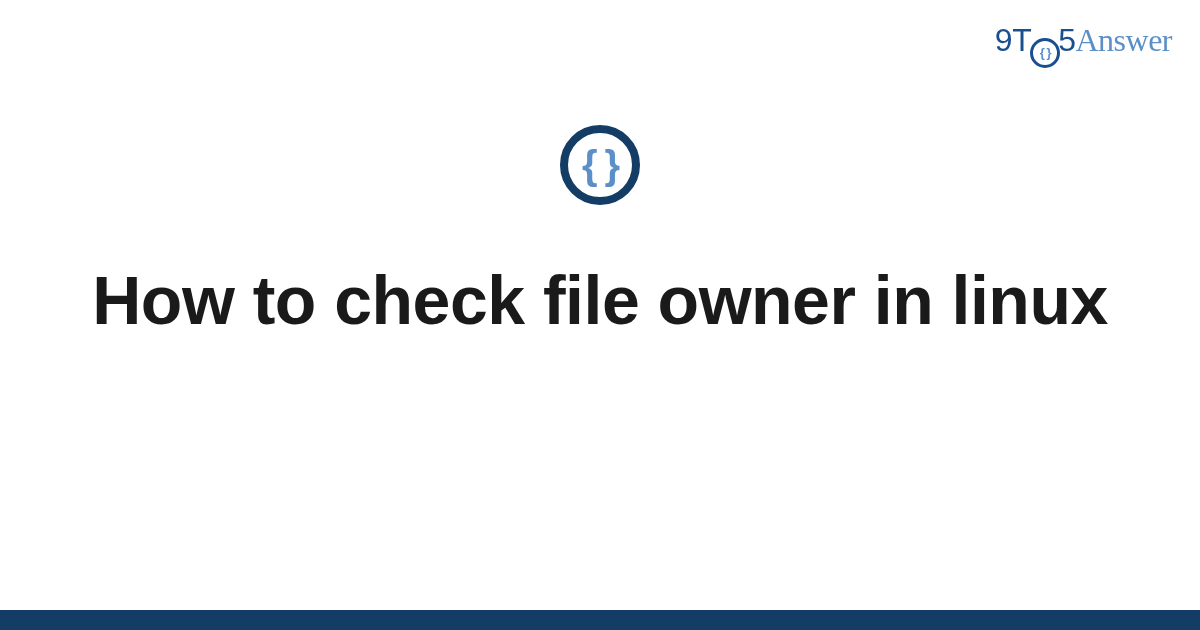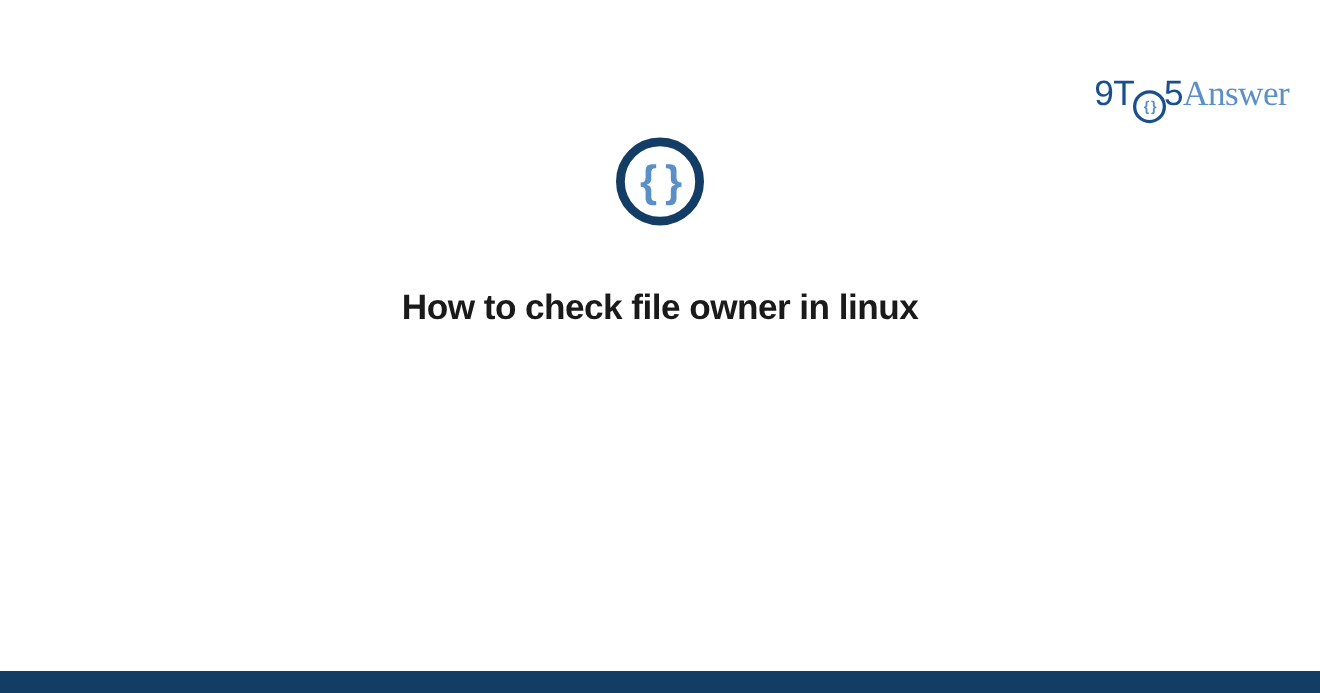--- a/index.html
+++ b/index.html
@@ -16,21 +16,20 @@
       overflow: hidden;
     }
     .brand {
       position: absolute;
       top: 22px;
       right: 28px;
       font-size: 32px;
       font-weight: 400;
       letter-spacing: -0.5px;
       color: #1a4f8f;
-      margin-top: 44px;
     }
     .brand .nine {
       font-weight: 400;
       color: #1a4f8f;
     }
     .brand .t {
       font-weight: 400;
       color: #1a4f8f;
     }
     .brand .five {
@@ -80,21 +79,21 @@
       margin-bottom: 55px;
     }
     .logo-braces {
       font-size: 40px;
       font-weight: 700;
       color: #5a8fc7;
       letter-spacing: -2px;
       line-height: 1;
     }
     .title {
-      font-size: 32px;
+      font-size: 68px;
       font-weight: 700;
       color: #1a1a1a;
       text-align: center;
       line-height: 1.2;
       letter-spacing: -0.5px;
     }
     .footer-bar {
       position: absolute;
       bottom: 0;
       left: 0;

